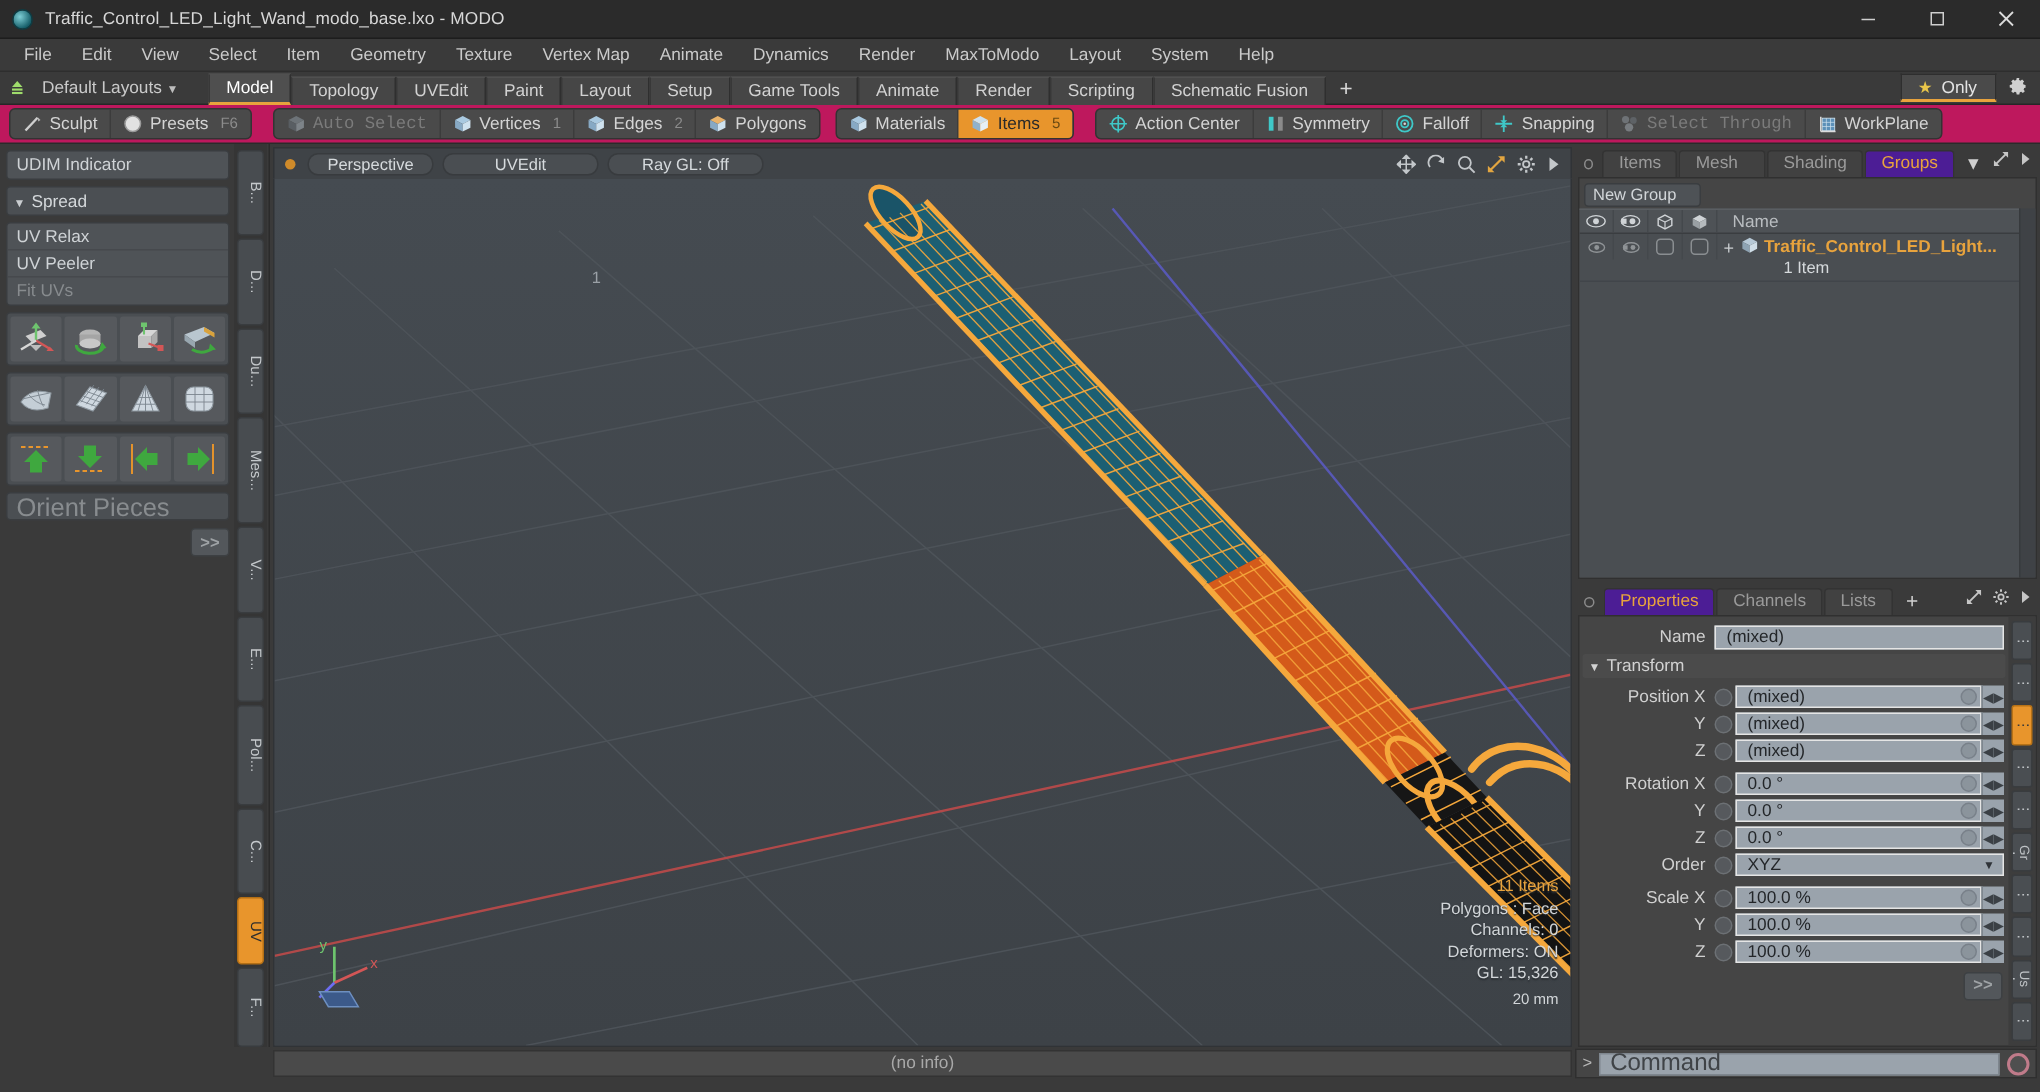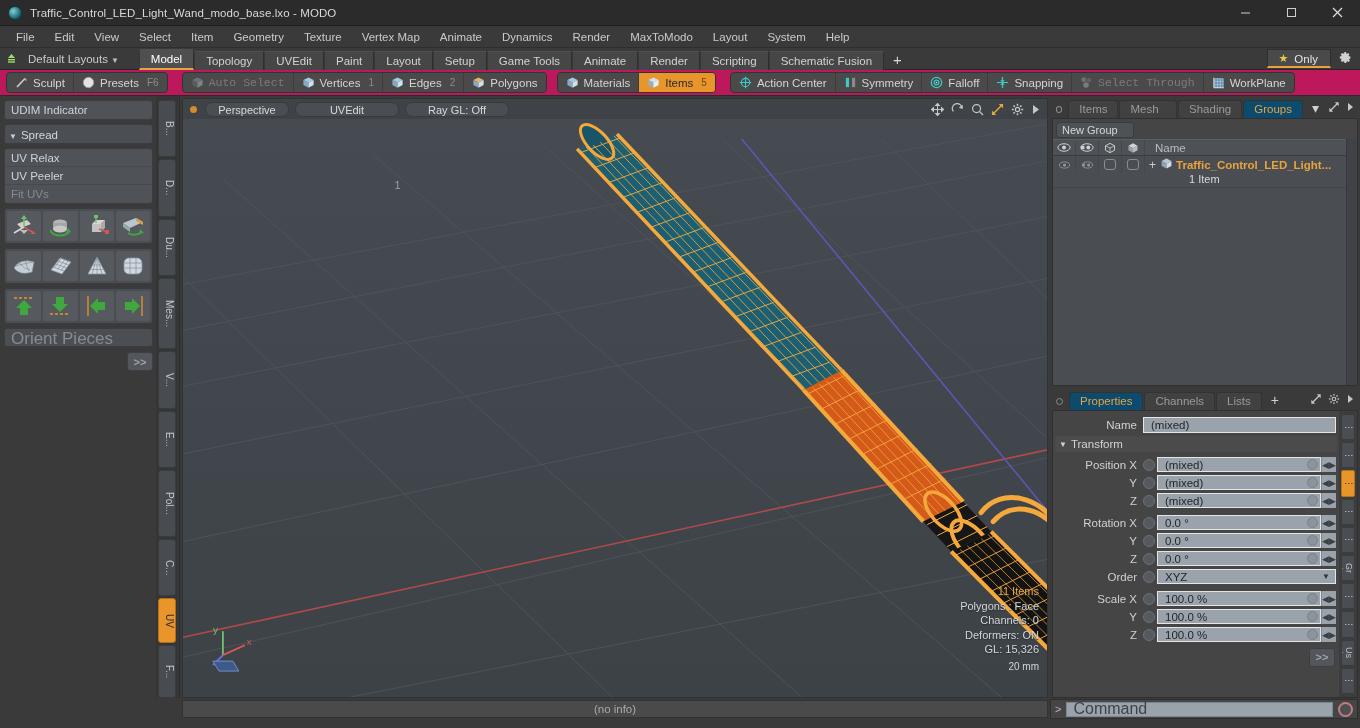--- a/index.html
+++ b/index.html
@@ -150,21 +150,21 @@
   
   #rightpanel { width: 310px; display: flex; flex-direction: column; background: #3a3a3a; }
   .panel-tabs {
     height: 22px; background: #3a3a3a; display: flex; align-items: flex-end; padding-left: 2px;
   }
   .pdot { width: 7px; height: 7px; border: 1px solid #8b8b8b; border-radius: 50%; margin: 0 6px 5px 4px; }
   .ptab {
     height: 18px; line-height: 17px; padding: 0 10px; font-size: 11.5px; color: #bdbdbd;
     background: #414141; border: 1px solid #333; border-bottom: none; border-radius: 3px 3px 0 0; margin-right: 1px;
   }
-  .ptab.active { background: #0c4a6e; color: #e8a33d; }
+  .ptab.active { background: #4c1d95; color: #e8a33d; }
   .ptab.dim { color: #9a9a9a; }
   .ptab.plus { background: transparent; border: none; color: #cfcfcf; font-size: 14px; padding: 0 8px; }
   .ptabs-right { margin-left: auto; display: flex; align-items: center; gap: 6px; padding: 0 6px 3px 0; color: #c6c6c6; }
   .panel-body { background: #454545; border: 1px solid #303030; flex: 0 0 auto; }
 
   
   #groups-panel { height: 268px; margin: 0 2px; display: flex; flex-direction: column; }
   .newgroup-bar { height: 20px; padding: 3px 3px 0 3px; }
   .newgroup-btn {
     height: 16px; line-height: 15px; width: 78px; background: #4e5256; border: 1px solid #3a3d40;

